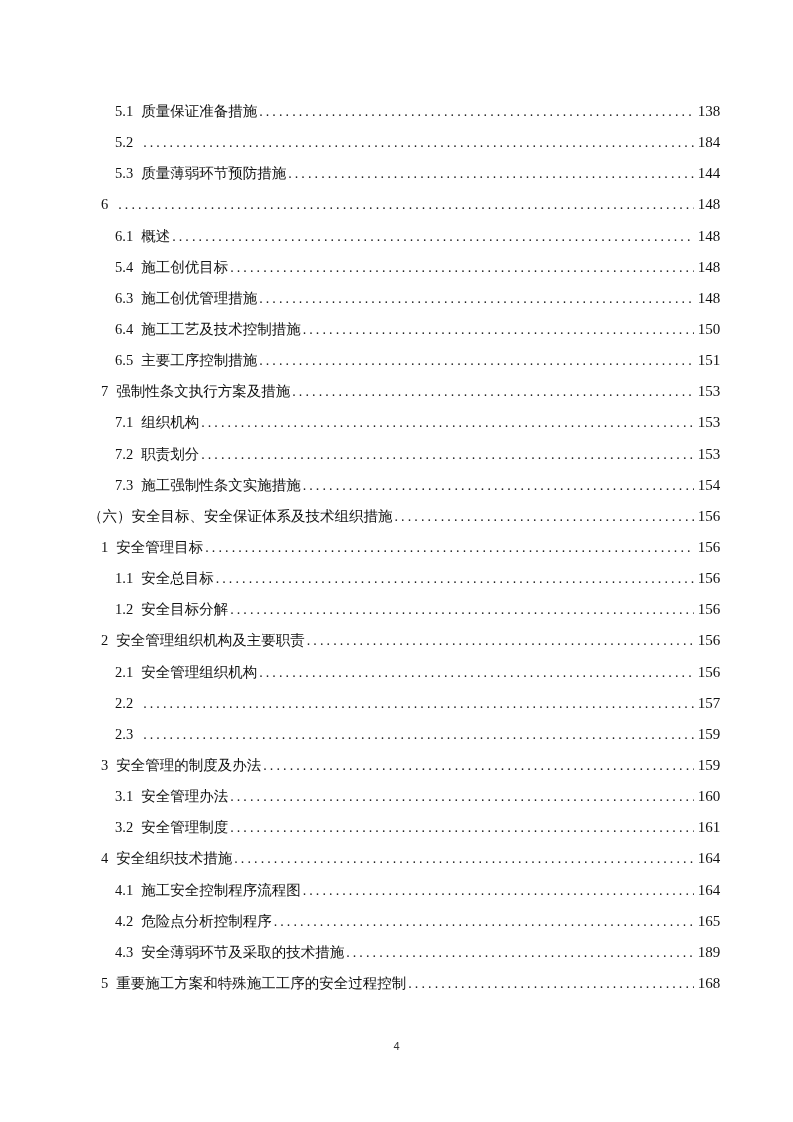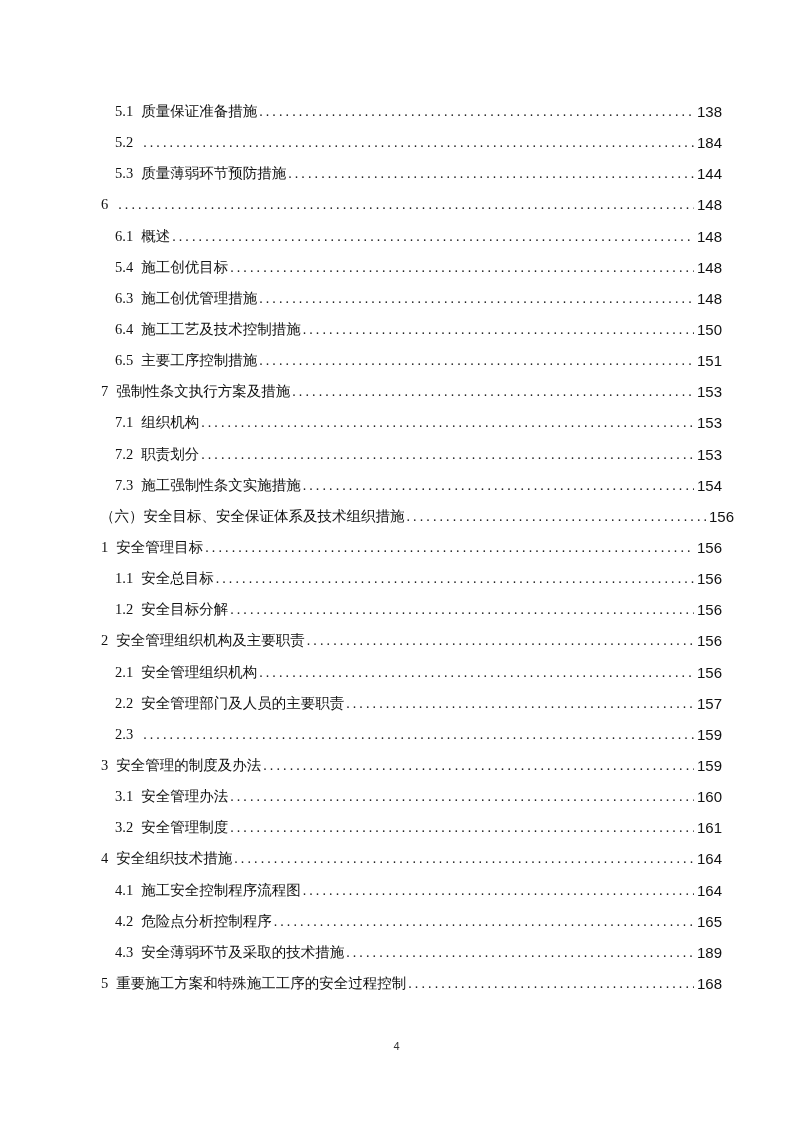--- a/index.html
+++ b/index.html
@@ -51,26 +51,26 @@
       font-family: "Liberation Serif", serif;
       font-size: 14px;
       color: #222;
     }
     .toc-row .leader::before {
       content: ". . . . . . . . . . . . . . . . . . . . . . . . . . . . . . . . . . . . . . . . . . . . . . . . . . . . . . . . . . . . . . . . . . . . . . . . . . . . . . . . . . . . . . . . . . . . . . . . . . . . . . . . . . . . . . . . . . . . . . . . . . . . . . . . . . . . . . . .";
       letter-spacing: -0.2px;
     }
     .toc-row .page {
       flex: 0 0 auto;
-      font-family: Liberation Sans, sans-serif;
+      font-family: Liberation Serif, serif;
       font-size: 15px;
-      text-align: right;
+      text-align: center;
       min-width: 26px;
     }
-    .lvl0 { left: 88px; width: 634px; margin-left: 12px; }
+    .lvl0 { left: 88px; width: 634px; }
     .lvl1 { left: 101px; width: 621px; }
     .lvl2 { left: 115px; width: 607px; }
     .page-number {
       position: absolute;
       top: 1040px;
       left: 0;
       width: 793px;
       text-align: center;
       font-family: "Liberation Sans", sans-serif;
       font-size: 11px;
@@ -187,21 +187,20 @@
       <span class="page">156</span>
     </div>
   <div class="toc-row lvl2" style="top:657px">
       <span class="num">2.1</span>
       <span class="title">安全管理组织机构</span>
       <span class="leader"></span>
       <span class="page">156</span>
     </div>
   <div class="toc-row lvl2" style="top:688px">
       <span class="num">2.2</span>
-      <span class="title">安全管理部门及人员的主要职责</span>
       <span class="leader"></span>
       <span class="page">157</span>
     </div>
   <div class="toc-row lvl2" style="top:719px">
       <span class="num">2.3</span>
       <span class="leader"></span>
       <span class="page">159</span>
     </div>
   <div class="toc-row lvl1" style="top:750px">
       <span class="num">3</span>

